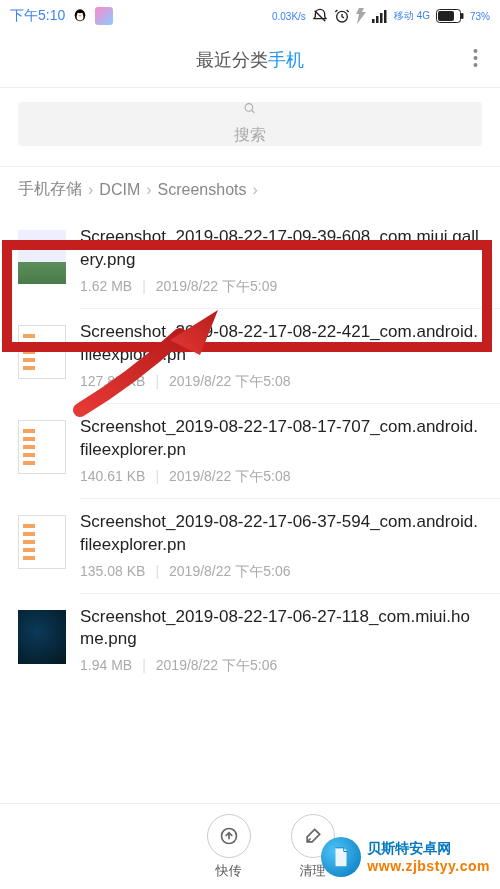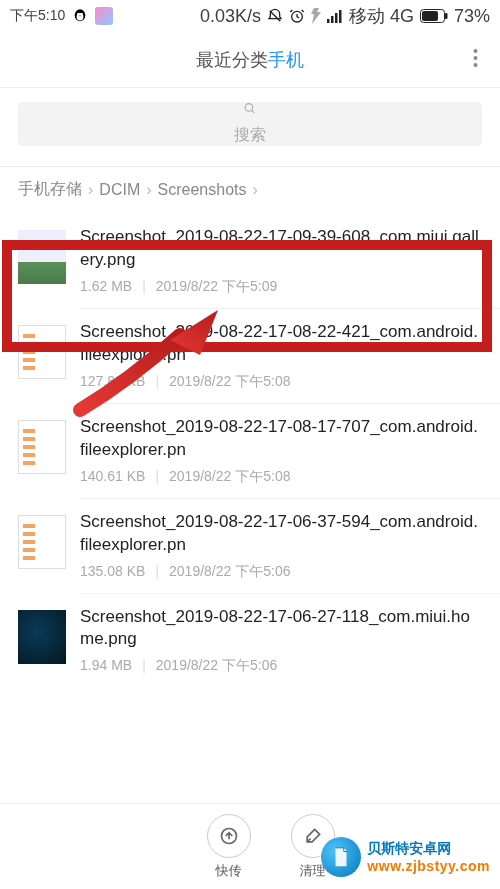--- a/index.html
+++ b/index.html
@@ -13,24 +13,24 @@
     }
 
     
     .status-bar {
       height: 32px;
       display: flex;
       align-items: center;
       justify-content: space-between;
       padding: 0 10px;
       font-size: 14px;
-      color: #404040;
+      color: #3b82f6;
     }
     .status-left { display: flex; align-items: center; gap: 6px; }
-    .status-right { display: flex; align-items: center; gap: 6px; font-size: 18px; }
+    .status-right { display: flex; align-items: center; gap: 6px; font-size: 10px; }
     .status-right svg { flex-shrink: 0; }
     .penguin { width: 18px; height: 18px; display: inline-block; }
     .appicon2 { width: 18px; height: 18px; border-radius: 3px; background: linear-gradient(135deg,#f8c,#8cf); display:inline-block;}
 
     
     .tabs {
       height: 56px;
       display: flex;
       align-items: center;
       justify-content: center;

